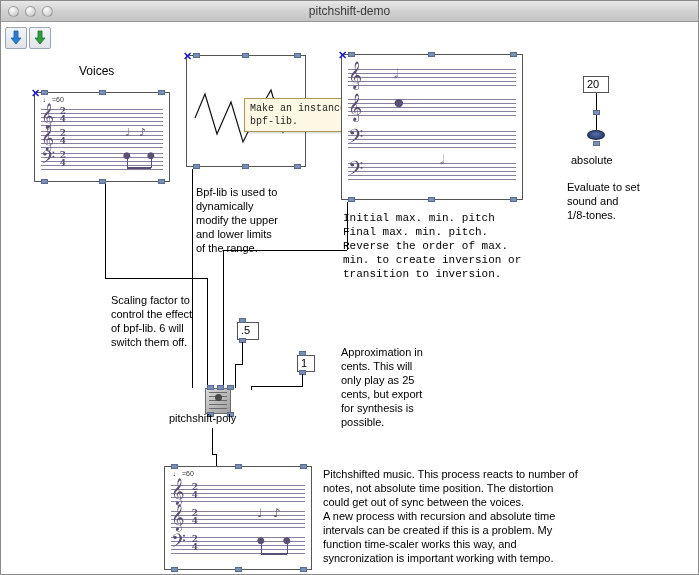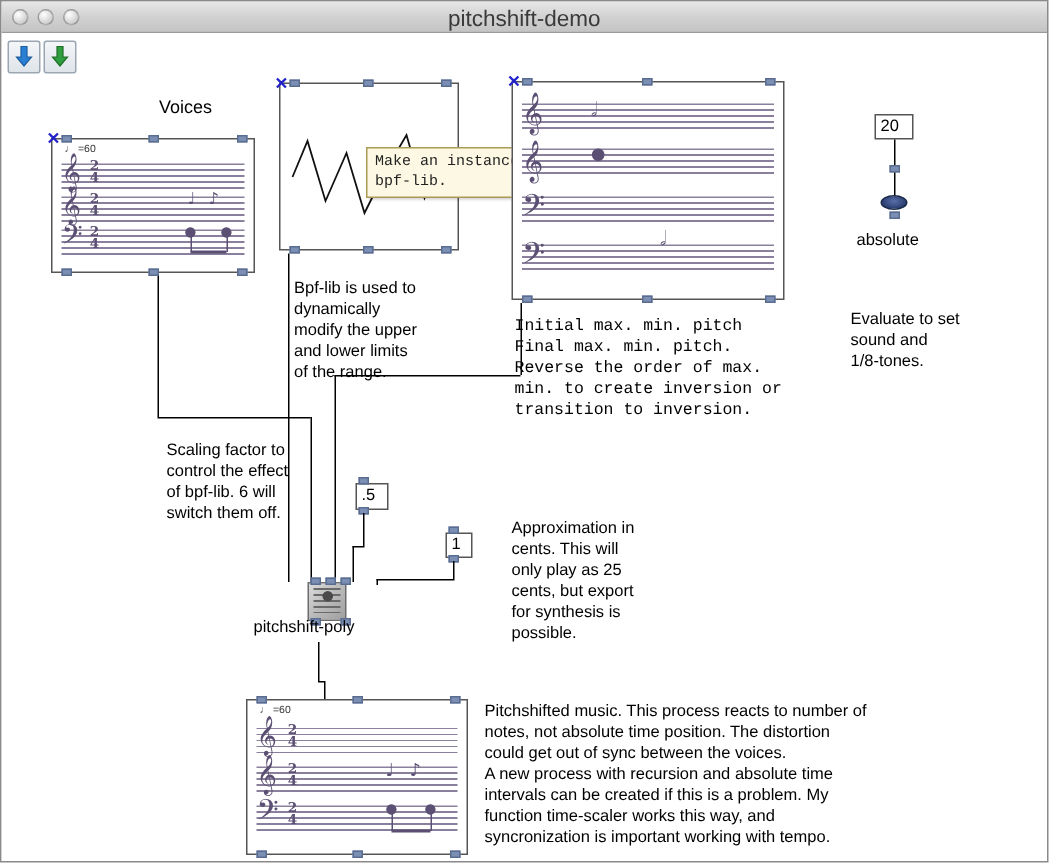--- a/index.html
+++ b/index.html
@@ -26,21 +26,21 @@
   .titlebar {
     position: relative;
     height: 20px;
     background: linear-gradient(to bottom, #e8e8e8 0%, #d2d2d2 50%, #c4c4c4 100%);
     border-bottom: 1px solid #9a9a9a;
   }
   .titlebar .title {
     position: absolute;
     left: 0; right: 0; top: 3px;
     text-align: center;
-    font-size: 15px;
+    font-size: 12px;
     color: #3a3a3a;
   }
   .traffic {
     position: absolute;
     top: 5px;
     width: 11px;
     height: 11px;
     border-radius: 50%;
     border: 1px solid rgba(0,0,0,0.25);
     box-sizing: border-box;
@@ -143,21 +143,21 @@
     width: 1px;
   }
 
   
   .label {
     font-size: 11px;
     color: #000;
     line-height: 14px;
     white-space: pre-line;
   }
-  .label.big { font-size: 12px; margin-left: 27px; }
+  .label.big { font-size: 12px; }
 
   
   .tooltip {
     background: #fdf8e3;
     border: 1px solid #aa9a55;
     font-size: 10px;
     font-family: "Liberation Mono", monospace;
     color: #222;
     padding: 3px 5px;
     line-height: 13px;
@@ -328,21 +328,21 @@
 Reverse the order of max.
 min. to create inversion or
 transition to inversion.</div>
 
     <div class="numbox" style="left:582px; top:54px; width:26px; height:17px;">20</div>
     <div class="wire v" style="left:595px; top:71px; height:38px;"></div>
     <div class="port" style="left:592px; top:88px;"></div>
     <div class="miditune-icon" style="left:586px; top:108px;"></div>
     <div class="port" style="left:592px; top:119px;"></div>
     <div class="label" style="left:570px; top:131px;">absolute</div>
-    <div class="label" style="left:566px; top:184px; width:120px;">Evaluate to set
+    <div class="label" style="left:566px; top:158px; width:120px;">Evaluate to set
 sound and
 1/8-tones.</div>
 
     <div class="wire v" style="left:104px; top:162px; height:94px;"></div>
     <div class="wire h" style="left:104px; top:256px; width:102px;"></div>
     <div class="wire v" style="left:206px; top:256px; height:110px;"></div>
 
     <div class="wire v" style="left:191px; top:147px; height:219px;"></div>
 
     <div class="wire v" style="left:346px; top:180px; height:48px;"></div>

